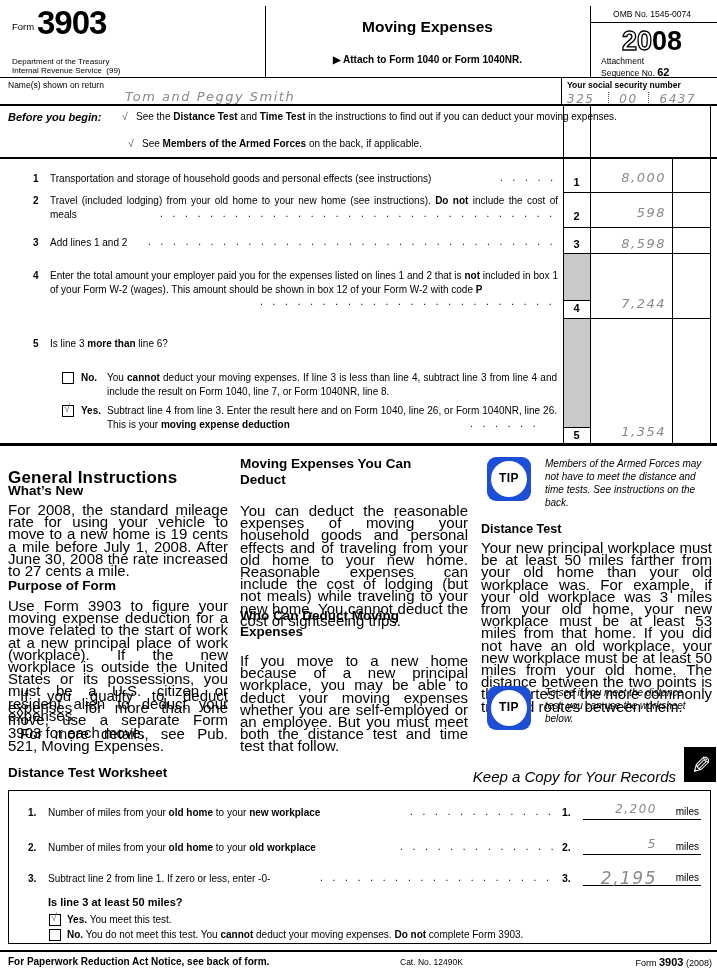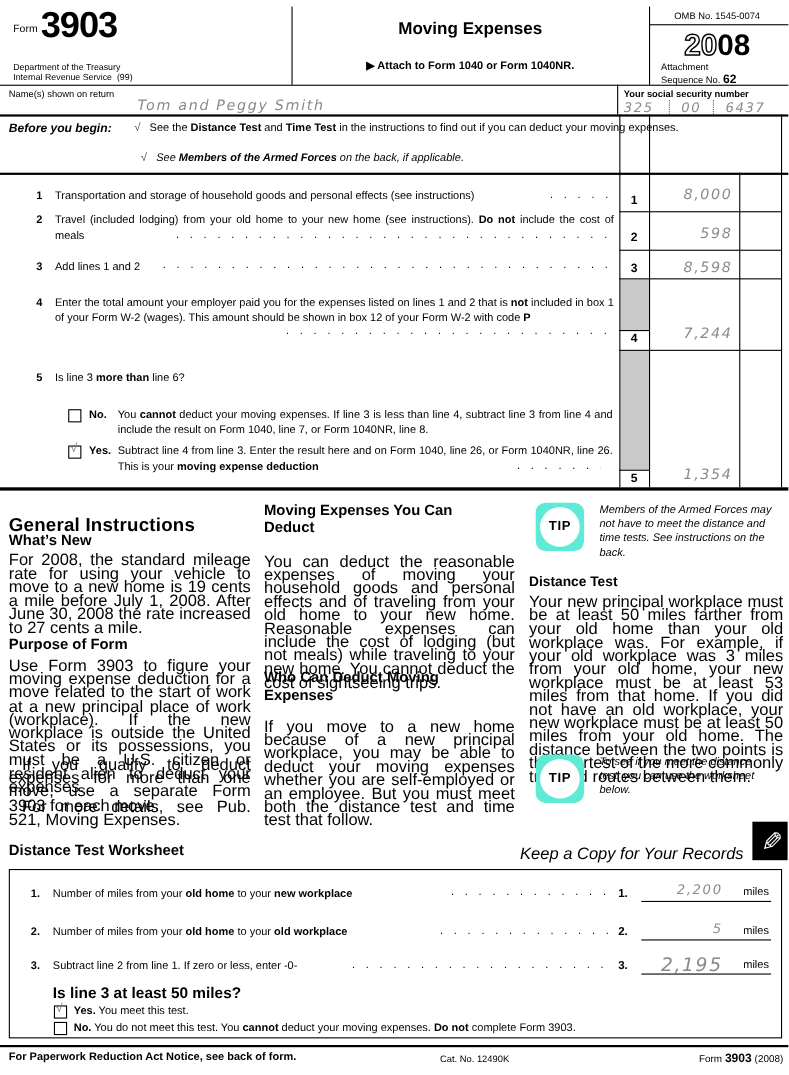--- a/index.html
+++ b/index.html
@@ -15,21 +15,21 @@
   .body-txt{font-size:10px;line-height:13.5px;}
   .just{text-align:justify;}
   .leader{position:absolute;overflow:hidden;white-space:nowrap;font-size:10px;word-spacing:7px;color:#000;}
   .cb{position:absolute;width:10px;height:10px;border:1px solid #000;background:#fff;}
   .cb .tick{position:absolute;left:1px;top:-4px;font-style:normal;font-size:11px;color:#777;}
   .linenum{position:absolute;width:27px;text-align:center;font-size:11px;font-weight:bold;}
   .amount{position:absolute;width:76px;text-align:right;font-size:13px;}
   .instr{font-size:15px;line-height:12.2px;}
   .h-big{font-size:17px;font-weight:bold;letter-spacing:0.2px;}
   .h-mid{font-size:13.5px;font-weight:bold;line-height:16px;}
-  .tipbox{position:absolute;width:44px;height:44px;background:#5eead4;border-radius:9px;}
+  .tipbox{position:absolute;width:44px;height:44px;background:#1d4ed8;border-radius:9px;}
   .tipbox .circ{position:absolute;left:4px;top:4px;width:36px;height:36px;border-radius:50%;background:#fff;}
   .tipbox .tiptxt{position:absolute;left:0;top:14px;width:44px;text-align:center;
                   font-size:12px;font-weight:bold;color:#000;letter-spacing:0.5px;}
   .tiptext{font-size:10px;line-height:13px;font-style:italic;}
   .outline20{color:#fff;-webkit-text-stroke:1.3px #000;text-shadow:0 0 1px #000;}
   .wsref{font-size:10.5px;font-weight:bold;}
   .unit{font-size:10px;}
   .pencil{position:absolute;background:#000;color:#fff;text-align:center;}
 </style>
 </head>
@@ -68,21 +68,21 @@
     <span style="display:inline-block;border-left:1px dotted #555;height:13px;margin:0 6px 0 6px;vertical-align:middle;"></span>
     <span class="hand" style="font-size:12px;">6437</span>
   </div>
 
   <div class="hline" style="left:0;top:104px;width:717px;height:2px;"></div>
 
   <div class="abs b i" style="left:8px;top:111px;font-size:11px;">Before you begin:</div>
   <div class="abs" style="left:122px;top:110px;font-size:10.5px;color:#555;">√</div>
   <div class="abs body-txt just" style="left:136px;top:110px;width:574px;"><span>See the </span><span class="b">Distance Test</span><span> and </span><span class="b">Time Test</span><span> in the instructions to find out if you can deduct your moving expenses.</span></div>
   <div class="abs" style="left:128px;top:137px;font-size:10.5px;color:#555;">√</div>
-  <div class="abs body-txt" style="left:142px;top:137px;width:560px;font-style:italic;"><span>See </span><span class="b">Members of the Armed Forces</span><span> on the back, if applicable.</span></div>
+  <div class="abs body-txt" style="left:142px;top:137px;width:560px;"><span>See </span><span class="b">Members of the Armed Forces</span><span> on the back, if applicable.</span></div>
 
   <div class="hline" style="left:0;top:157px;width:717px;height:2px;"></div>
 
   <div class="gray-cell" style="left:564px;top:254px;width:26px;height:46px;"></div>
   <div class="gray-cell" style="left:564px;top:319px;width:26px;height:108px;"></div>
 
   <div class="vline" style="left:563px;top:104px;height:339px;"></div>
   <div class="vline" style="left:590px;top:104px;height:339px;"></div>
   <div class="vline" style="left:672px;top:157px;height:286px;"></div>
   <div class="vline" style="left:710px;top:104px;height:339px;"></div>
@@ -191,21 +191,21 @@
 
   <div class="abs b body-txt" style="left:28px;top:872px;">3.</div>
   <div class="abs body-txt" style="left:48px;top:872px;">Subtract line 2 from line 1. If zero or less, enter -0-</div>
   <div class="leader" style="left:320px;top:872px;width:236px;">. . . . . . . . . . . . . . . . . . . . . . . . . . . . . . . . . . . . . . . . . . . . . . . . . .</div>
   <div class="abs wsref" style="left:562px;top:872px;">3.</div>
   <div class="abs" style="left:583px;top:868px;width:118px;border-bottom:1px solid #000;height:17px;">
     <span class="hand abs" style="right:44px;top:0;font-size:17px;">2,195</span>
     <span class="unit abs" style="right:2px;top:4px;">miles</span>
   </div>
 
-  <div class="abs b body-txt" style="left:48px;top:896px;font-size:14px;">Is line 3 at least 50 miles?</div>
+  <div class="abs b body-txt" style="left:48px;top:896px;font-size:11px;">Is line 3 at least 50 miles?</div>
 
   <span class="cb" style="left:49px;top:914px;">
       <i class="tick">√</i>
     </span>
   <div class="abs body-txt" style="left:67px;top:913px;"><span class="b">Yes.</span><span> You meet this test.</span></div>
 
   <span class="cb" style="left:49px;top:929px;"></span>
   <div class="abs body-txt" style="left:67px;top:928px;"><span class="b">No.</span><span> You do not meet this test. You </span><span class="b">cannot</span><span> deduct your moving expenses. </span><span class="b">Do not</span><span> complete Form 3903.</span></div>
 
   <div class="hline" style="left:0;top:950px;width:717px;height:1.5px;"></div>

